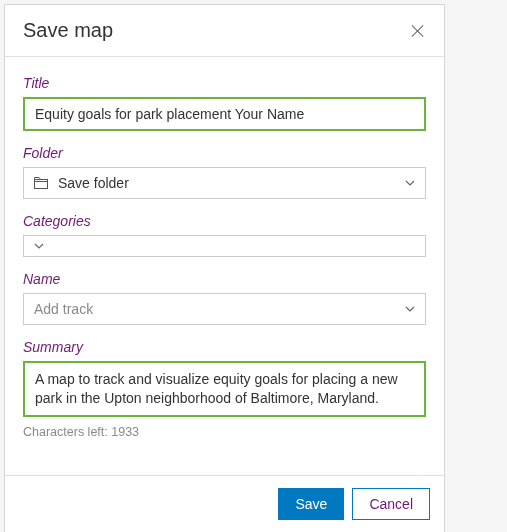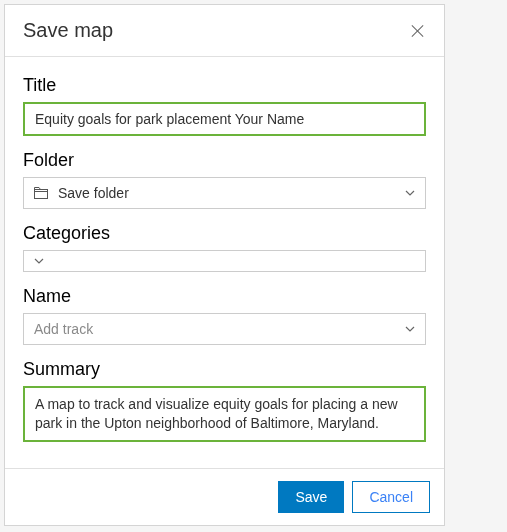--- a/index.html
+++ b/index.html
@@ -41,25 +41,26 @@
       width: 1px;
       height: 16px;
       background: #666;
     }
     .close-btn::before { transform: rotate(45deg); }
     .close-btn::after { transform: rotate(-45deg); }
     .body {
       padding: 16px 18px 8px 18px;
     }
     .field-label {
-      font-size: 18px;
-      color: #000000;
+      font-size: 14px;
+      color: #701a75;
       margin-bottom: 6px;
       margin-top: 14px;
       display: block;
+      font-style: italic;
     }
     .field-label:first-child { margin-top: 2px; }
     .input-wrap {
       position: relative;
     }
     .text-input {
       width: 100%;
       border: 1px solid #ccc;
       padding: 7px 10px;
       font-size: 14px;
@@ -115,37 +116,37 @@
       font-size: 12.5px;
       color: #8a8a8a;
       margin-top: 4px;
     }
     .footer {
       border-top: 1px solid #e0e0e0;
       padding: 12px 14px;
       display: flex;
       justify-content: flex-end;
       gap: 8px;
-      margin-top: 14px;
+      margin-top: 28px;
     }
     .btn {
       font-size: 14px;
       padding: 7px 16px;
       cursor: pointer;
       font-family: inherit;
       border: 1px solid transparent;
     }
     .btn-primary {
       background: #0079c1;
       color: #fff;
       border-color: #0079c1;
     }
     .btn-secondary {
       background: #fff;
-      color: #3b82f6;
+      color: #701a75;
       border-color: #0079c1;
     }
   </style>
 </head>
 <body>
 
 <div class="dialog">
   <div class="header">
     <h1>Save map</h1>
     <div class="close-btn"></div>
@@ -189,20 +190,21 @@
       <span class="select-text placeholder">Add track</span>
       <span class="chevron">
         <svg viewBox="0 0 10 6" width="10" height="6">
             <path d="M1 1 L5 5 L9 1" fill="none" stroke="#666" stroke-width="1.2"></path>
           </svg>
       </span>
     </div>
 
     <label class="field-label">Summary</label>
     <textarea class="textarea" style="">A map to track and visualize equity goals for placing a new park in the Upton neighborhood of Baltimore, Maryland.</textarea>
+    <div class="hint">Characters left: 1933</div>
 
   </div>
 
   <div class="footer">
     <button class="btn btn-primary">Save</button>
     <button class="btn btn-secondary">Cancel</button>
   </div>
 </div>
 
 </body></html>

